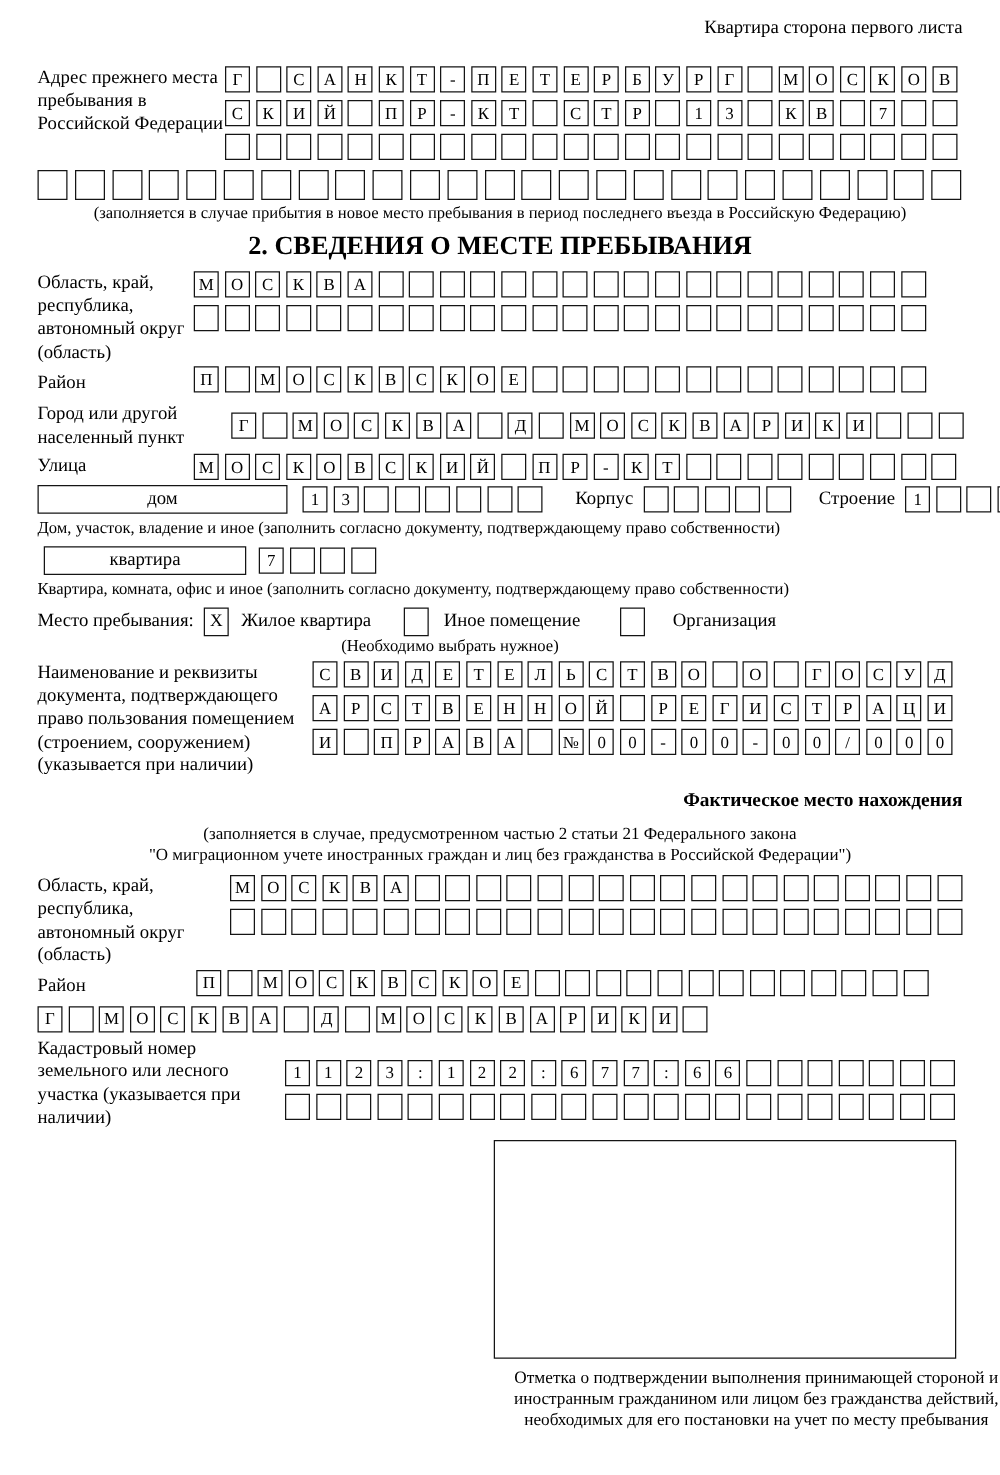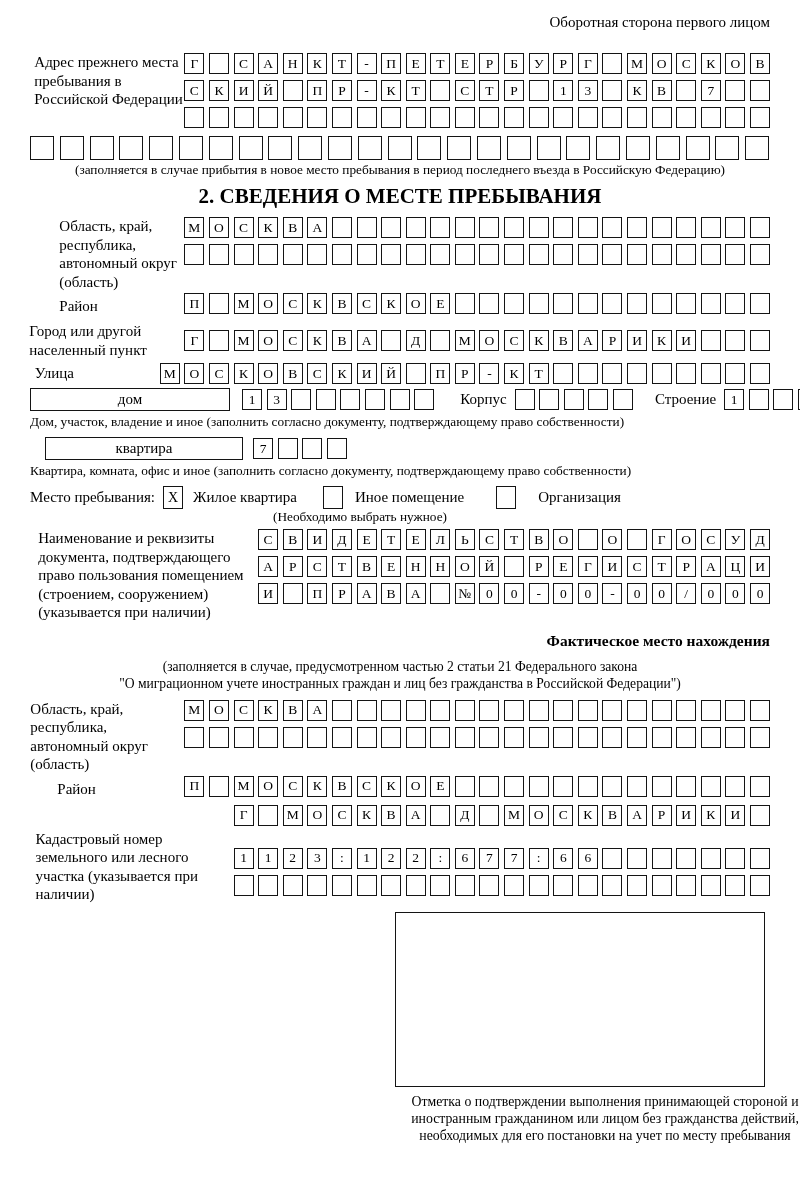--- a/index.html
+++ b/index.html
@@ -15,39 +15,39 @@
   .boxes{display:flex;gap:4.6px;margin-bottom:6px;}
   .cb{
     width:20px;height:21px;border:1.6px solid #141414;box-sizing:border-box;flex:none;
     display:flex;align-items:center;justify-content:center;
     font-size:13.5px;line-height:1;
   }
   .cb.big{width:24px;height:24px;}
   .bigrow{gap:5.8px;margin:1px 0 2px 0;}
   .note{font-size:13.3px;text-align:center;margin-bottom:4px;}
   .sec-title{text-align:center;font-weight:bold;font-size:21px;margin:6px 0 8px 0;}
-  .blk{margin-bottom:2px;justify-content:flex-end;}
+  .blk{margin-bottom:2px;}
   .vcenter{align-items:center;}
   .widebox{border:1.6px solid #141414;box-sizing:border-box;height:23px;display:flex;align-items:center;justify-content:center;font-size:15px;flex:none;}
   .caption{font-size:13.3px;margin:3px 0 7px 0;}
   .stay-row{display:flex;align-items:center;font-size:15px;margin-top:4px;}
   .checkbox{width:20px;height:23px;border:1.6px solid #141414;box-sizing:border-box;display:flex;align-items:center;justify-content:center;font-size:14px;flex:none;}
   .stay-note{font-size:13.3px;text-align:center;width:280px;margin-left:190px;margin-bottom:4px;}
   .fact-title{text-align:right;font-weight:bold;font-size:15.5px;margin:10px 0 8px 0;}
   .fact-sub{text-align:center;font-size:13.6px;line-height:17px;}
   .stamp-box{width:370px;height:175px;border:1.6px solid #141414;box-sizing:border-box;margin:8px 0 6px 365px;}
   .stamp-caption{width:450px;margin-left:350px;text-align:center;font-size:13.8px;line-height:17px;}
   .mt4{margin-top:4px;}
 </style>
 </head>
 <body>
 
 <div class="page">
 
-  <div class="hdr">Оборотная сторона первого лицом</div>
+  <div class="hdr">Квартира сторона первого листа</div>
 
   <div class="frow blk">
     <div class="lbl w150">Адрес прежнего места пребывания в Российской Федерации</div>
     <div>
       <div class="boxes">
           <span class="cb">Г</span>
           <span class="cb"></span>
           <span class="cb">С</span>
           <span class="cb">А</span>
           <span class="cb">Н</span>
@@ -329,21 +329,21 @@
     <div class="boxes" style="margin-bottom:0">
         <span class="cb">1</span>
         <span class="cb"></span>
         <span class="cb"></span>
         <span class="cb"></span>
       </div>
   </div>
   <div class="caption">Дом, участок, владение и иное (заполнить согласно документу, подтверждающему право собственности)</div>
 
   <div class="frow vcenter">
-    <div class="widebox" style="width:198px;margin-left:15px;margin-right:10px;">квартира</div>
+    <div class="widebox" style="width:162px;margin-left:5px;margin-right:10px;">квартира</div>
     <div class="boxes" style="margin-bottom:0">
         <span class="cb">7</span>
         <span class="cb"></span>
         <span class="cb"></span>
         <span class="cb"></span>
       </div>
   </div>
   <div class="caption">Квартира, комната, офис и иное (заполнить согласно документу, подтверждающему право собственности)</div>
 
   <div class="stay-row">

